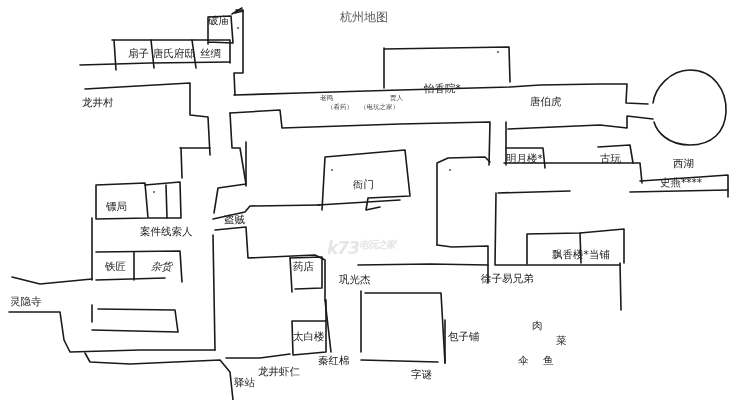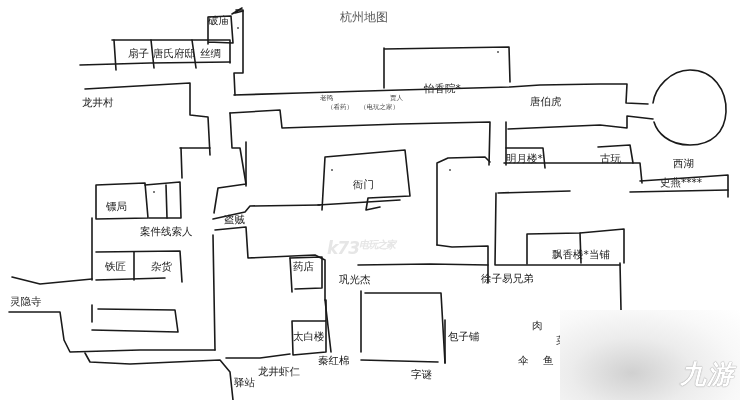--- a/index.html
+++ b/index.html
@@ -118,21 +118,21 @@
       <span class="lbl" style="left: 530px; top: 96px;">唐伯虎</span>
       <span class="lbl" style="left: 673px; top: 114px; margin-top: 44px;">西湖</span>
       <span class="lbl" style="left: 353px; top: 179px;">衙门</span>
       <span class="lbl" style="left: 506px; top: 153px;">明月楼*</span>
       <span class="lbl" style="left: 600px; top: 153px;">古玩</span>
       <span class="lbl" style="left: 660px; top: 177px;">史燕****</span>
       <span class="lbl" style="left: 106px; top: 201px;">镖局</span>
       <span class="lbl" style="left: 224px; top: 214px;">盗贼</span>
       <span class="lbl" style="left: 140px; top: 226px;">案件线索人</span>
       <span class="lbl" style="left: 105px; top: 261px;">铁匠</span>
-      <span class="lbl" style="left: 151px; top: 261px;">杂货</span>
+      <span class="lbl" style="left: 151px; top: 261px; font-style: italic;">杂货</span>
       <span class="lbl" style="left: 10px; top: 296px;">灵隐寺</span>
       <span class="lbl" style="left: 293px; top: 261px;">药店</span>
       <span class="lbl" style="left: 293px; top: 274px; margin-left: 46px;">巩光杰</span>
       <span class="lbl" style="left: 552px; top: 249px;">飘香楼*</span>
       <span class="lbl" style="left: 589px; top: 249px;">当铺</span>
       <span class="lbl" style="left: 481px; top: 273px;">徐子易兄弟</span>
       <span class="lbl" style="left: 293px; top: 331px;">太白楼</span>
       <span class="lbl" style="left: 448px; top: 331px;">包子铺</span>
       <span class="lbl" style="left: 532px; top: 320px;">肉</span>
       <span class="lbl" style="left: 556px; top: 335px;">菜</span>
@@ -148,16 +148,13 @@
       <span class="dot" style="left: 497px; top: 51px;"></span>
       <span class="dot" style="left: 153px; top: 191px;"></span>
       <span class="dot" style="left: 331px; top: 169px;"></span>
       <span class="dot" style="left: 449px; top: 169px;"></span>
     </div>
 
   <div class="wm-k73">
     <span>k73</span><span class="sub">电玩之家</span>
   </div>
 
-  <div class="wm-9you">
-    <span class="txt">九游</span>
-  </div>
 </div>
 
 </body></html>

